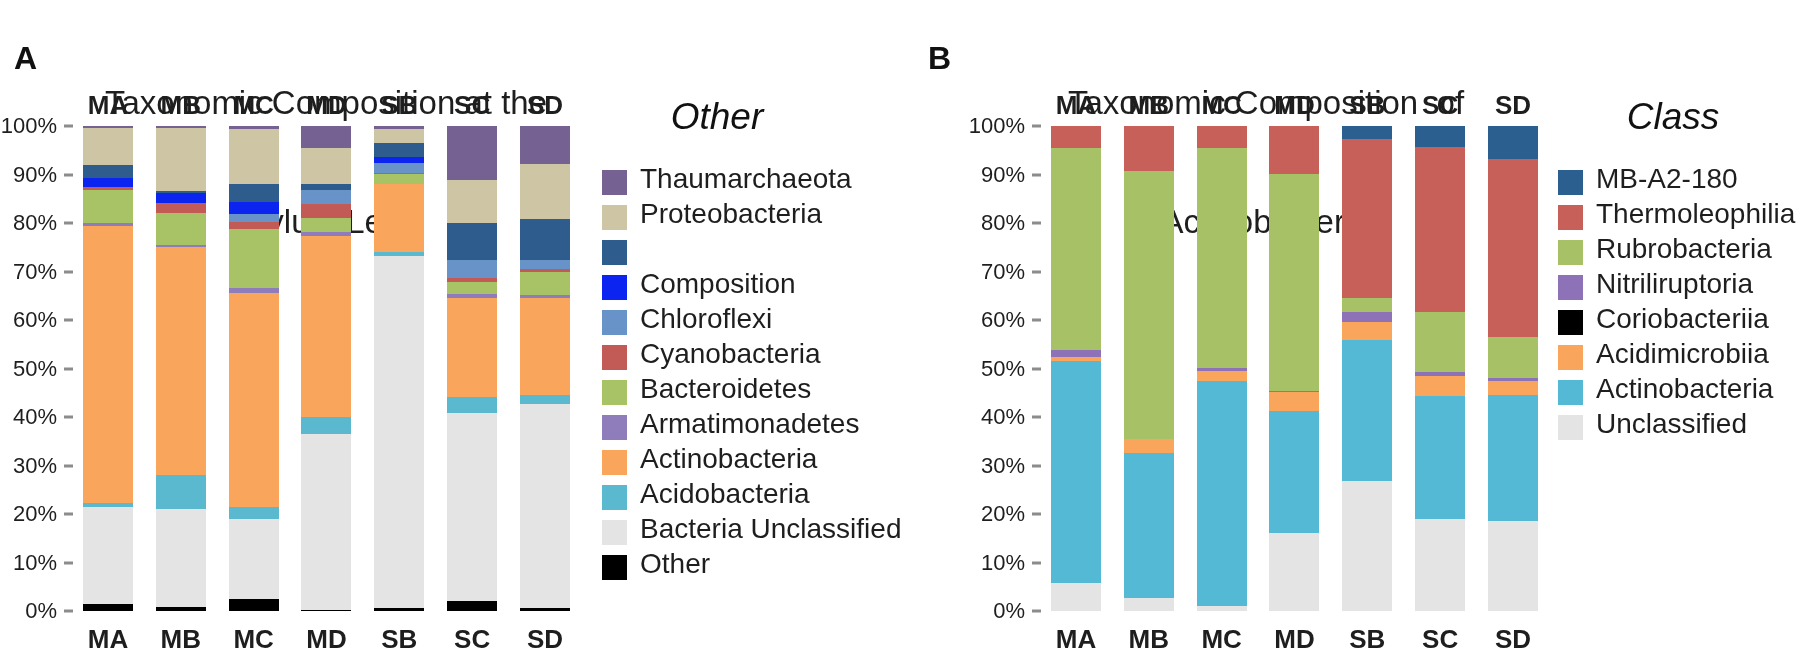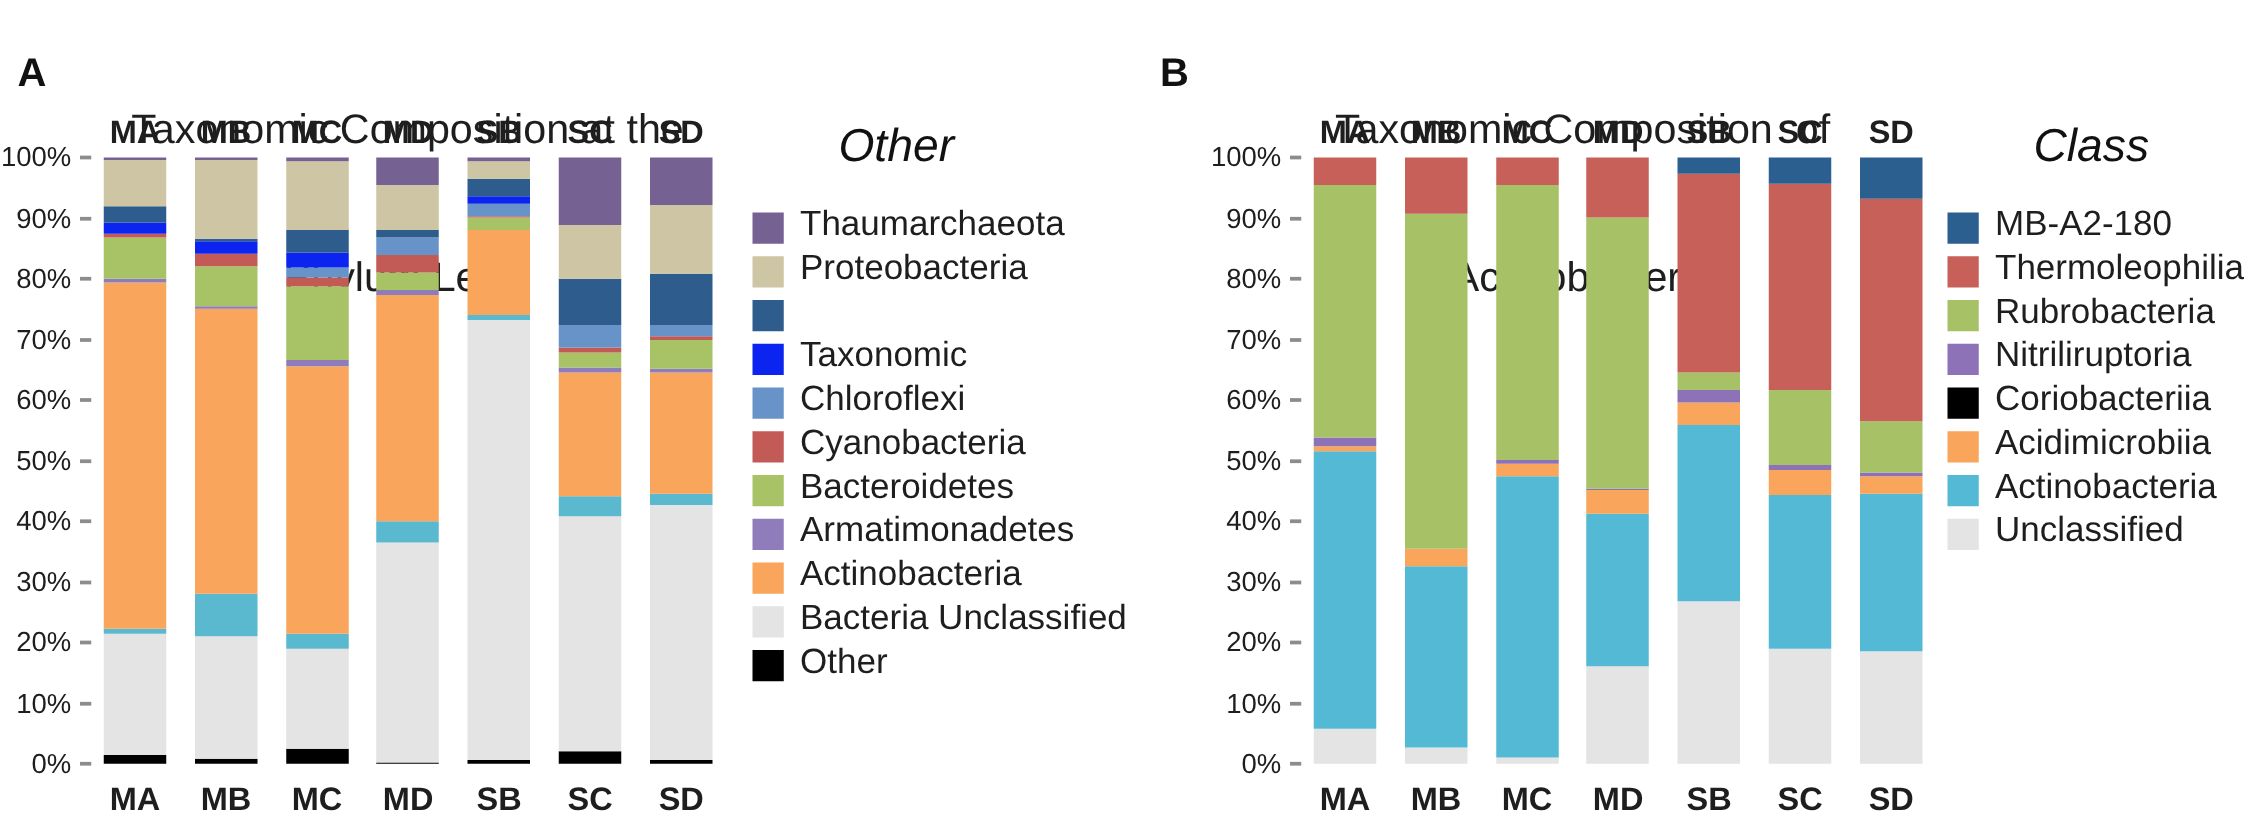--- a/index.html
+++ b/index.html
@@ -199,41 +199,45 @@
           </div>
           <div class="legend-row">
             <span class="swatch" style="background: rgb(205, 197, 164);"></span>
             <span class="legend-label">Proteobacteria</span>
           </div>
           <div class="legend-row">
             <span class="swatch" style="background: rgb(46, 92, 140);"></span>
           </div>
           <div class="legend-row">
             <span class="swatch" style="background: rgb(11, 36, 240);"></span>
-            <span class="legend-label">Taxonomic</span>
+            <span class="legend-label">Composition</span>
           </div>
           <div class="legend-row">
             <span class="swatch" style="background: rgb(103, 147, 200);"></span>
             <span class="legend-label">Chloroflexi</span>
           </div>
           <div class="legend-row">
             <span class="swatch" style="background: rgb(194, 91, 85);"></span>
             <span class="legend-label">Cyanobacteria</span>
           </div>
           <div class="legend-row">
             <span class="swatch" style="background: rgb(168, 194, 102);"></span>
             <span class="legend-label">Bacteroidetes</span>
           </div>
           <div class="legend-row">
             <span class="swatch" style="background: rgb(143, 124, 186);"></span>
             <span class="legend-label">Armatimonadetes</span>
           </div>
           <div class="legend-row">
             <span class="swatch" style="background: rgb(249, 165, 92);"></span>
             <span class="legend-label">Actinobacteria</span>
+          </div>
+          <div class="legend-row">
+            <span class="swatch" style="background: rgb(90, 184, 207);"></span>
+            <span class="legend-label">Acidobacteria</span>
           </div>
           <div class="legend-row">
             <span class="swatch" style="background: rgb(228, 228, 228);"></span>
             <span class="legend-label">Bacteria Unclassified</span>
           </div>
           <div class="legend-row">
             <span class="swatch" style="background: rgb(0, 0, 0);"></span>
             <span class="legend-label">Other</span>
           </div>
         </div>

